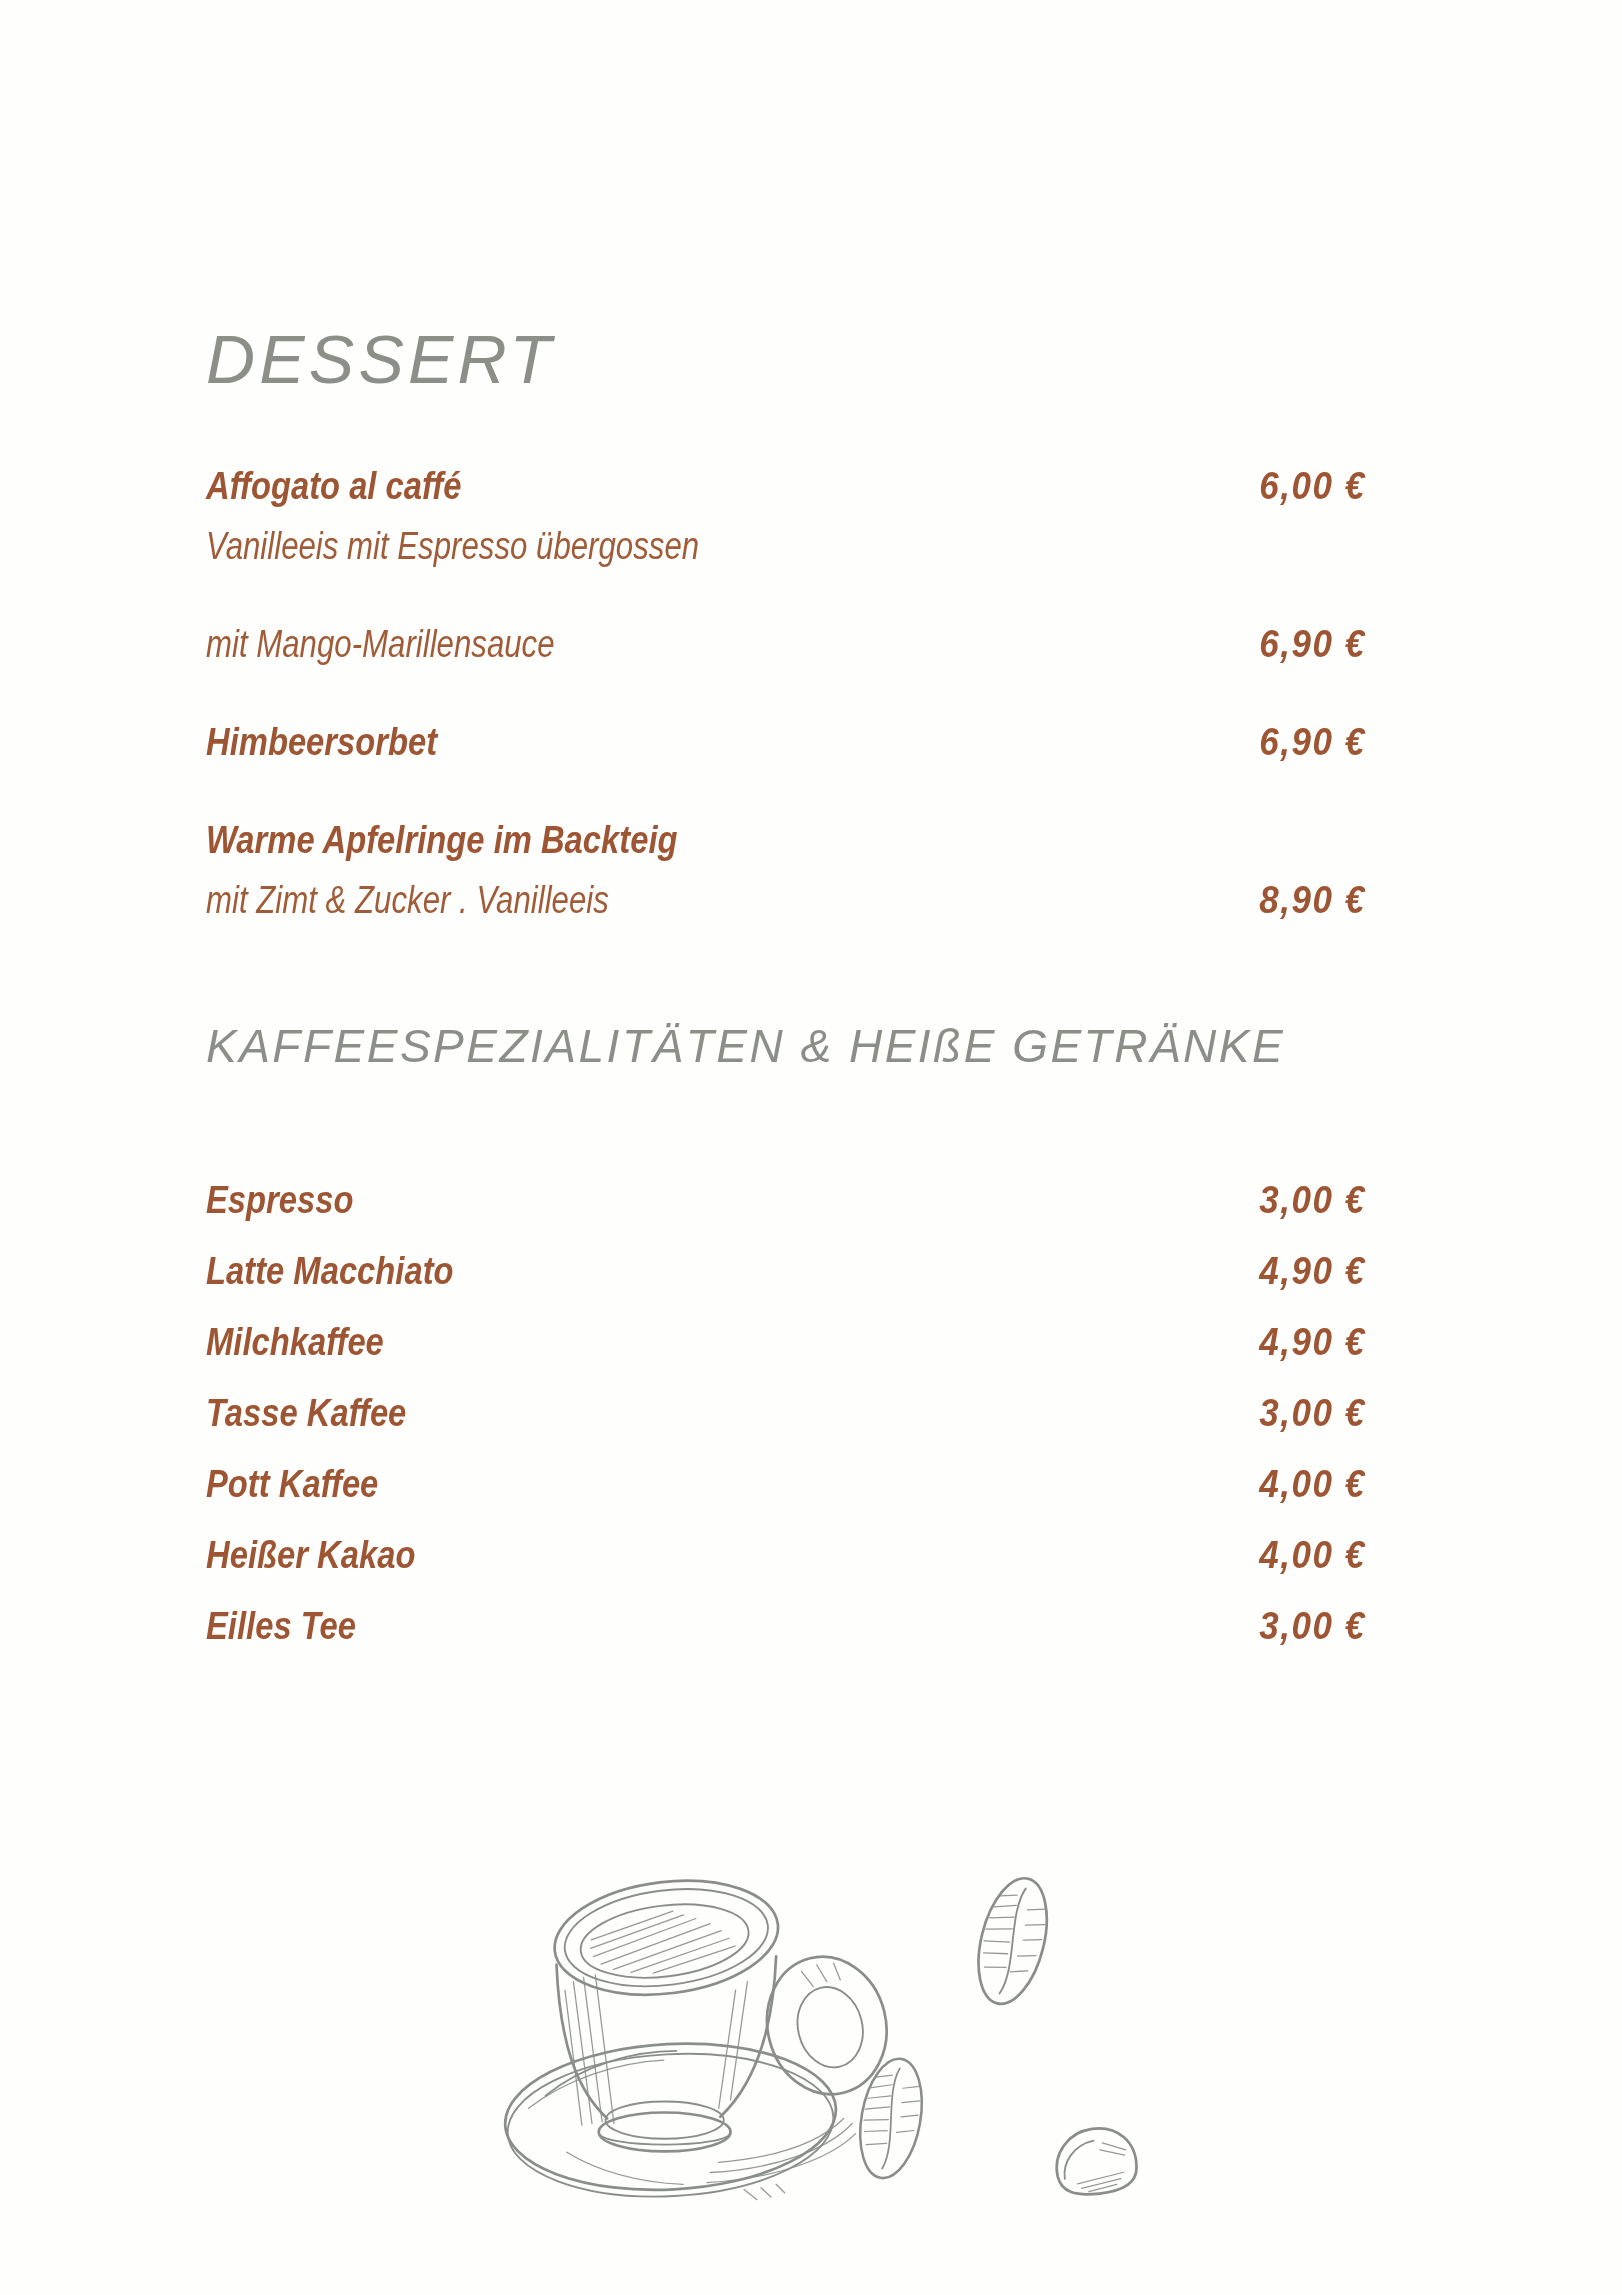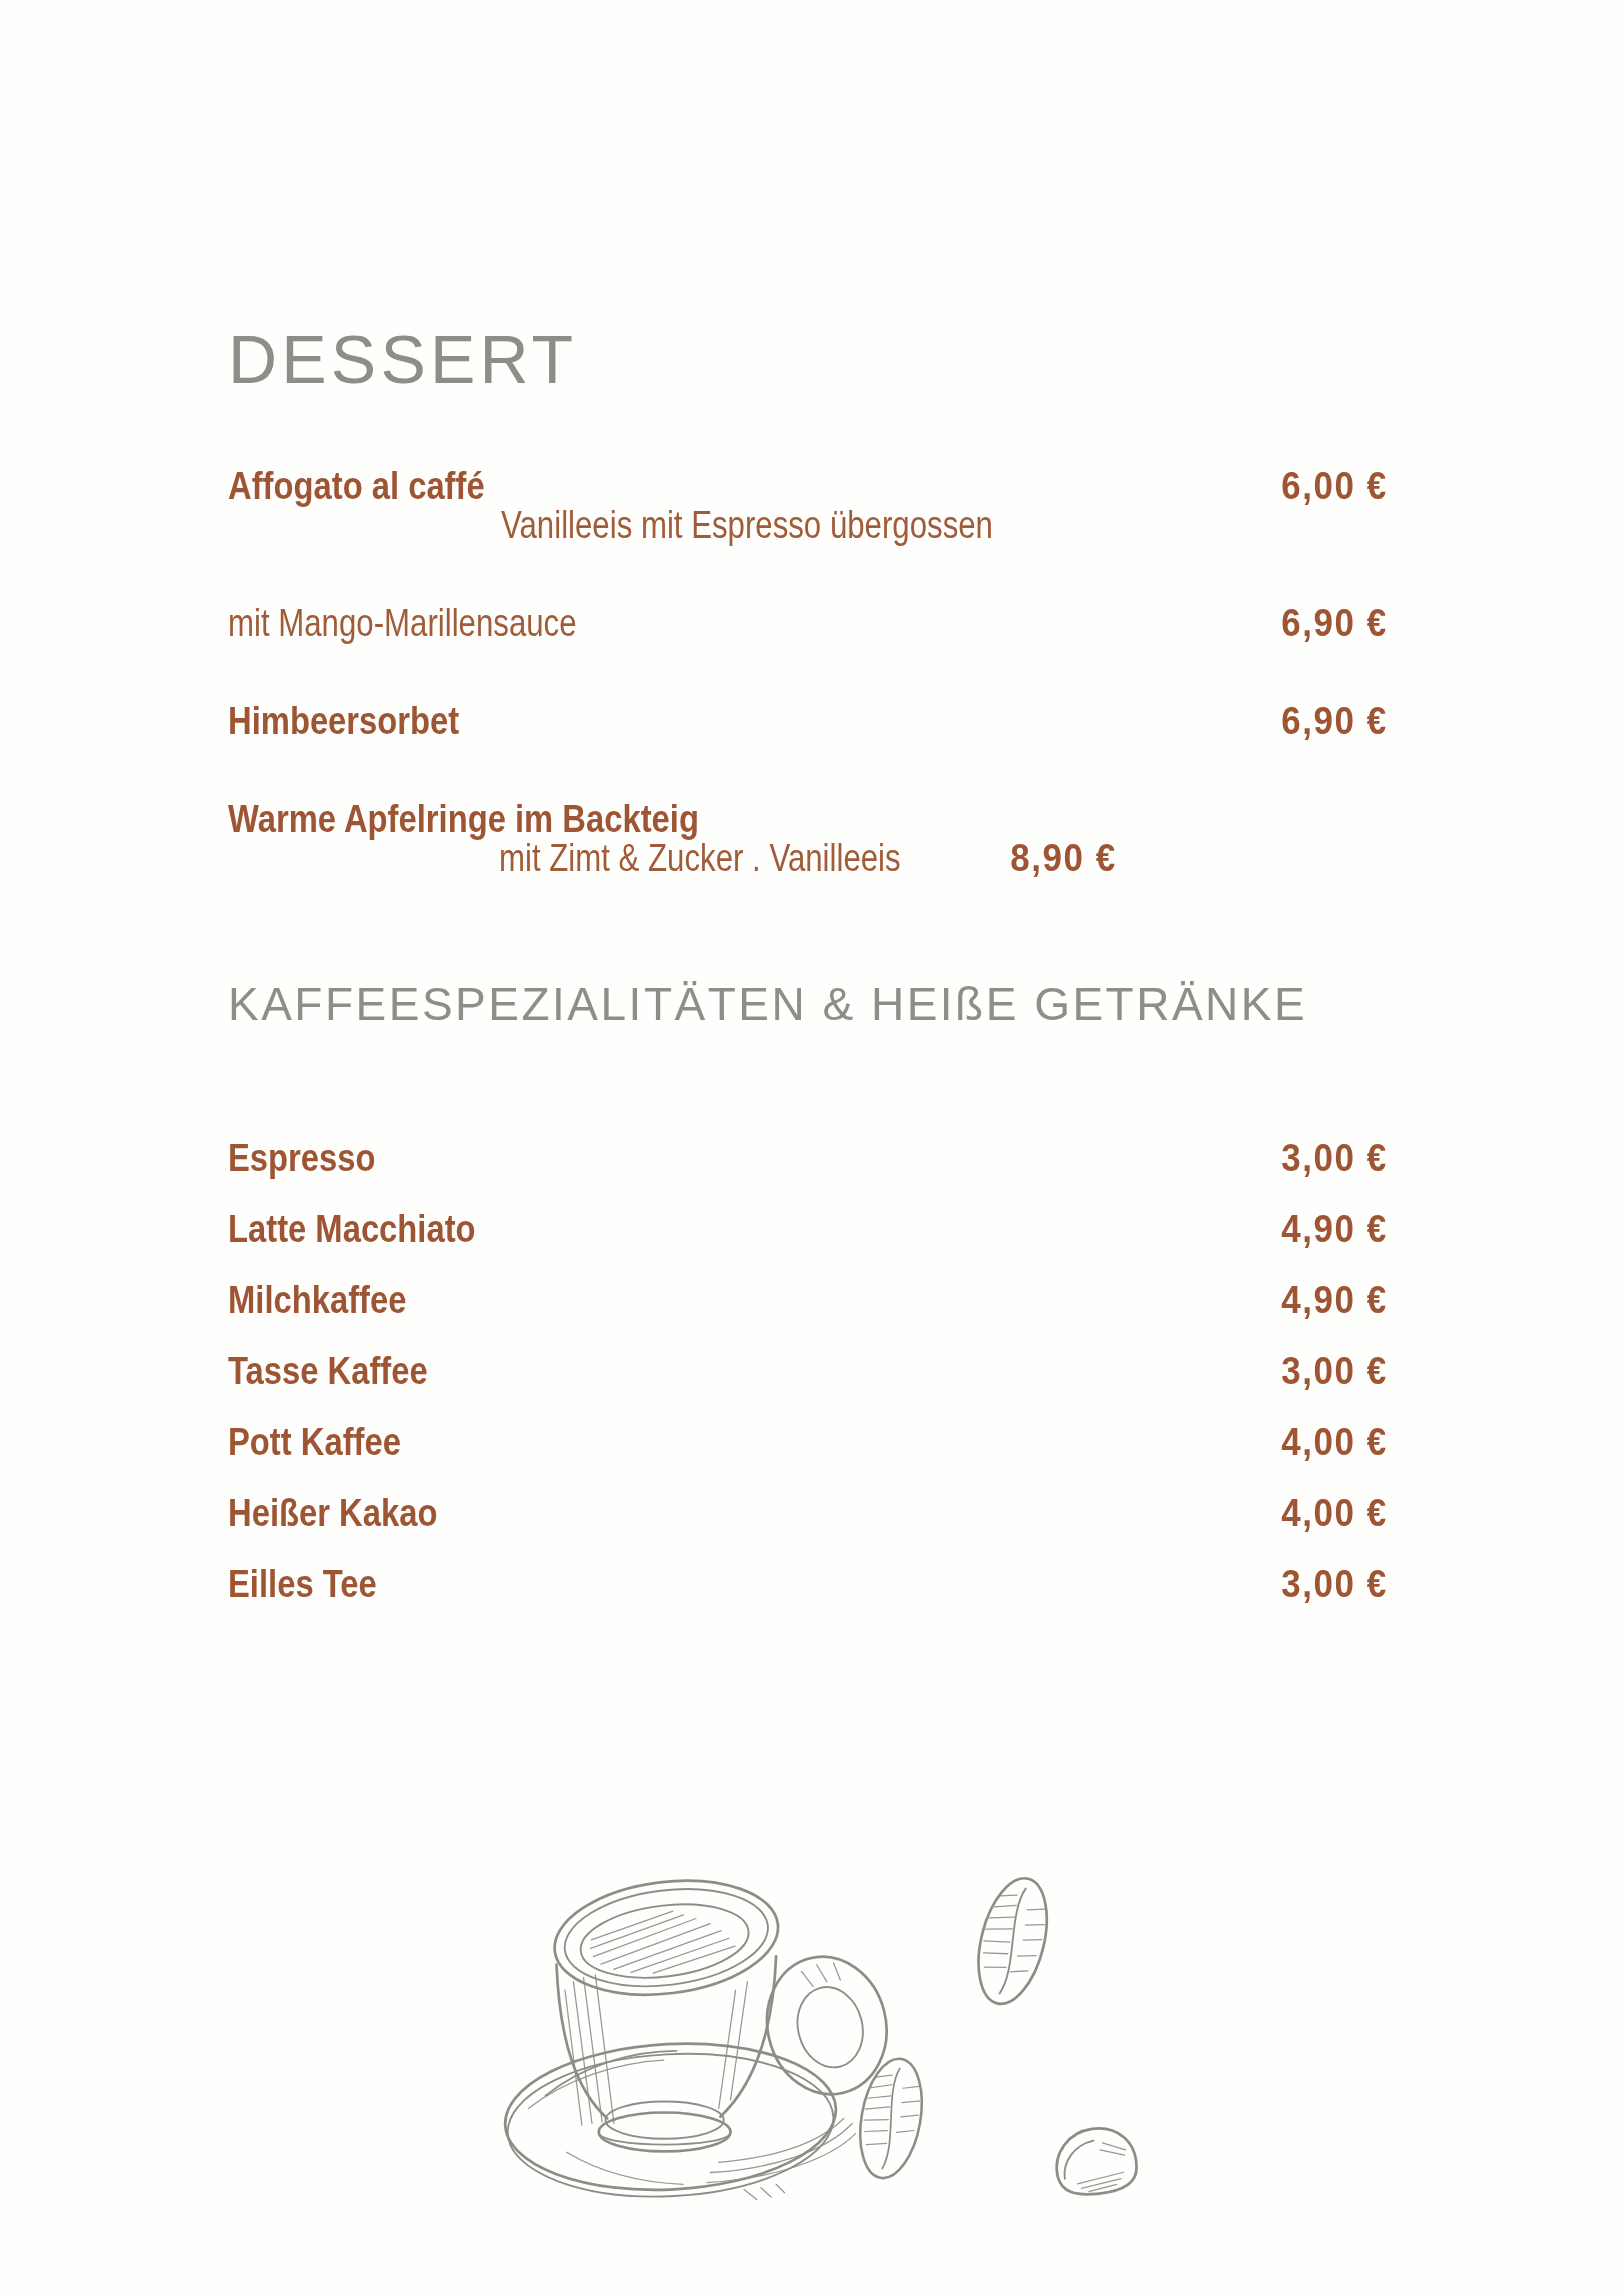--- a/index.html
+++ b/index.html
@@ -10,23 +10,24 @@
   .page {
     position: relative;
     width: 1623px;
     height: 2295px;
     background: #fefefd;
     overflow: hidden;
     font-family: "Liberation Sans", "DejaVu Sans", sans-serif;
   }
   .content {
     position: absolute;
-    left: 228px;
+    left: 206px;
     top: 0;
     width: 1160px; 
+    font-style: italic;
   }
   .section-title {
     margin: 0;
     font-weight: 400;
     color: #8b8f88;
   }
   .title-dessert {
     padding-top: 325px;
     font-size: 68px;
     line-height: 68px;
@@ -42,21 +43,21 @@
     white-space: nowrap;
   }
   .row {
     display: flex;
     justify-content: space-between;
     align-items: baseline;
     line-height: 39px;
     height: 39px;
   }
   .dessert-item { margin-bottom: 59px; }
-  .dessert-item .row + .row { margin-top: 0; justify-content: center; }
+  .dessert-item .row + .row { margin-top: 21px; }
   .coffee-item { margin-bottom: 32px; }
   .item-name {
     font-size: 39px;
     font-weight: 700;
     color: #9d5533;
     transform: scaleX(0.84);
     transform-origin: left center;
     white-space: nowrap;
   }
   .item-desc {

